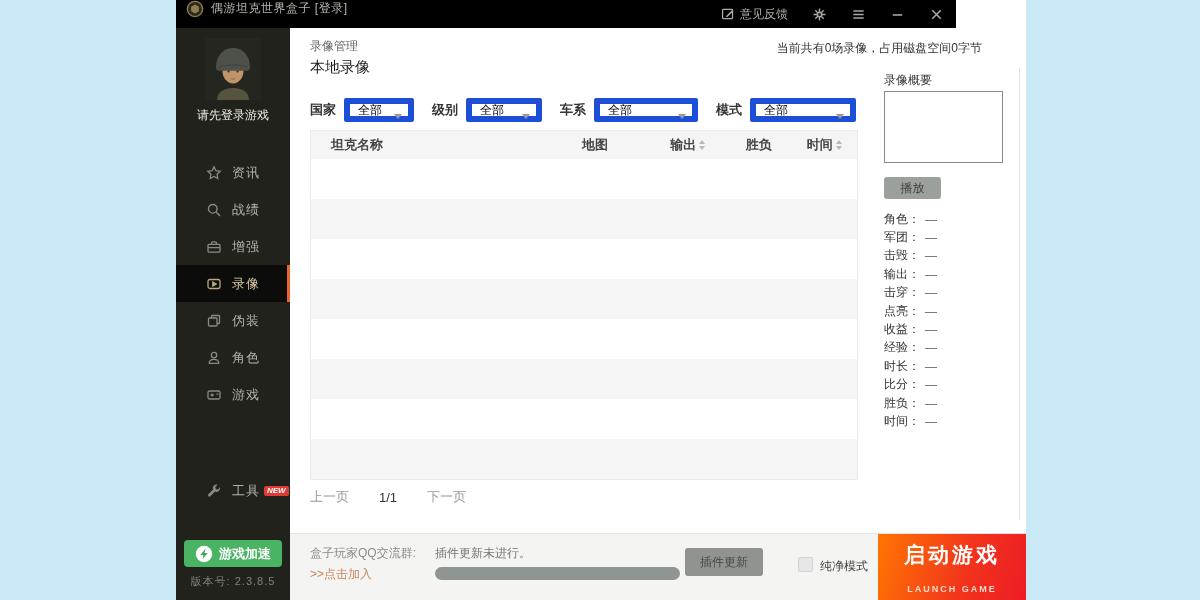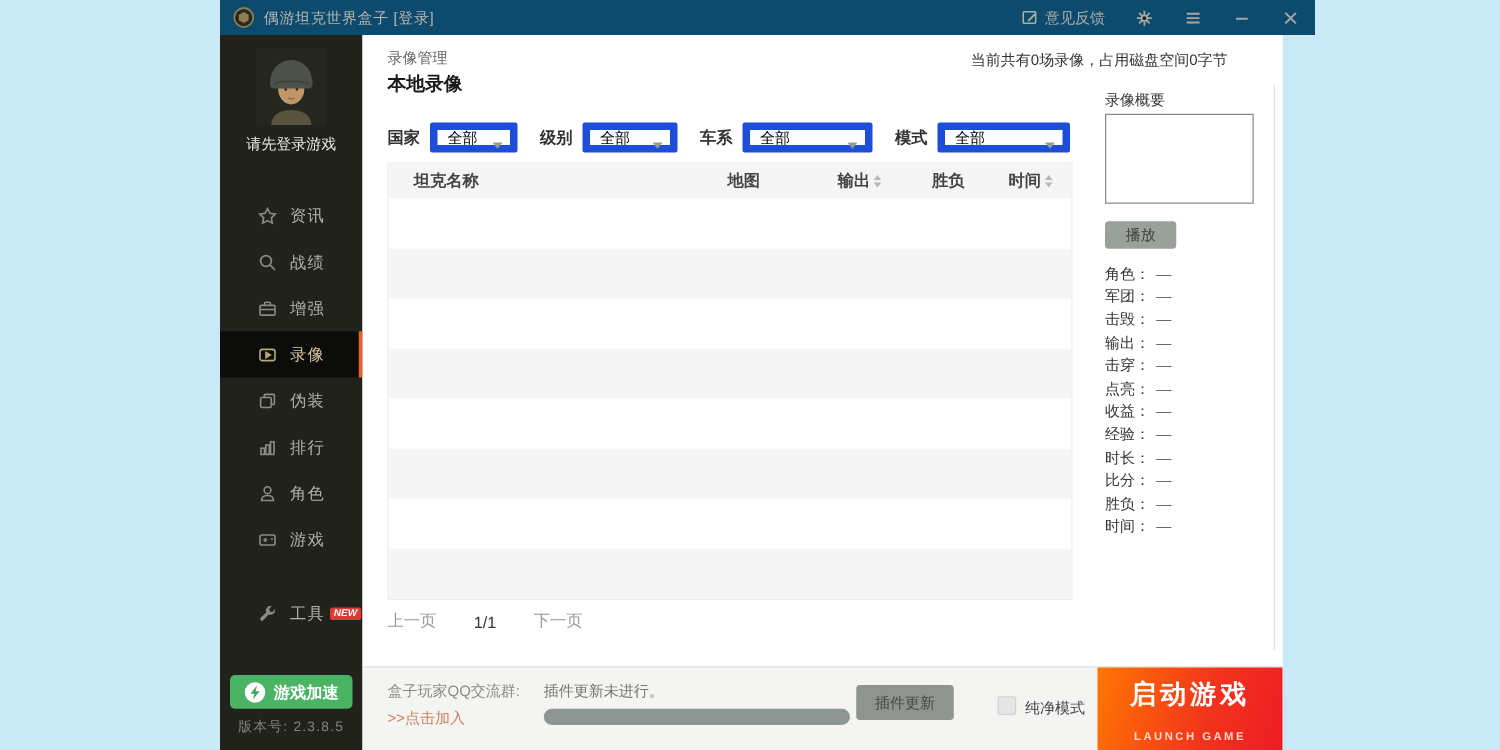--- a/index.html
+++ b/index.html
@@ -2,22 +2,22 @@
 <html><head>
 <meta charset="utf-8">
 <style>
   * { margin:0; padding:0; box-sizing:border-box; }
   html,body { width:1200px; height:600px; overflow:hidden;
     font-family:"Liberation Sans","DejaVu Sans",sans-serif; }
   .canvas { position:relative; width:1200px; height:600px; background:#c9e9f7; }
   .window { position:absolute; left:176px; top:0; width:850px; height:600px; background:#fff; }
 
   
-  .titlebar { position:absolute; left:0; top:0; width:876px; height:28px; background:#0c4a6e;
-    display:flex; align-items:center; padding:0 12px 0 10px; color:#b3b1a8; }
+  .titlebar { position:absolute; left:0; top:0; width:780px; height:28px; background:#000000;
+    display:flex; padding:0 12px 0 10px; color:#b3b1a8; }
   .titlebar .logo { width:18px; height:18px; display:inline-flex; margin-right:7px; }
   .titlebar .app-title { font-size:12px; color:#b8b6ae; letter-spacing:.5px; }
   .tb-right { margin-left:auto; display:flex; align-items:center; gap:24px; }
   .tb-feedback { display:flex; align-items:center; gap:5px; font-size:12px; color:#b0aea6; cursor:pointer; }
   .tb-btn { display:inline-flex; align-items:center; color:#a9a7a0; cursor:pointer; }
 
   
   .sidebar { position:absolute; left:0; top:28px; width:114px; height:572px; background:#22221c; }
   .avatar { position:absolute; left:29px; top:10px; width:56px; height:62px; overflow:hidden; cursor:pointer; }
   .login-hint { position:absolute; left:0; top:79px; width:114px; text-align:center;
@@ -38,21 +38,21 @@
     font-weight:bold; padding:1px 3px; border-radius:2px; line-height:1; }
   .boost-btn { position:absolute; left:8px; top:512px; width:98px; height:27px; background:#4ab364;
     border-radius:4px; display:flex; align-items:center; justify-content:center; gap:6px;
     color:#fff; font-size:13px; font-weight:bold; cursor:pointer; }
   .version { position:absolute; left:0; top:546px; width:114px; text-align:center;
     font-size:11px; color:#82827a; letter-spacing:1px; }
 
   
   .main { position:absolute; left:114px; top:28px; width:736px; height:505px; background:#fff; }
   .breadcrumb { position:absolute; left:20px; top:10px; font-size:12px; color:#666; }
-  .page-title { position:absolute; left:20px; top:30px; font-size:15px; font-weight:bold; color:#1a1a1a; }
+  .page-title { position:absolute; left:20px; top:30px; font-size:15px; font-weight:normal; color:#1a1a1a; }
   .storage-info { position:absolute; right:44px; top:12px; font-size:12px; color:#333; }
   .panel-divider { position:absolute; right:6px; top:40px; height:452px; width:1px; background:#e3e3e3; }
 
   .filters { position:absolute; left:20px; top:70px; display:flex; align-items:center; }
   .filter-group { display:flex; align-items:center; margin-right:18px; }
   .filter-label { font-size:13px; font-weight:600; color:#333; margin-right:8px; }
   .select { position:relative; height:24px; border:6px solid #1d4ed8; border-radius:2px; background:#fff;
     display:flex; align-items:center; padding:0 18px 0 8px; font-size:12px; color:#000000; cursor:pointer; }
   .select .caret { position:absolute; right:6px; top:10px; width:0; height:0;
     border-left:4px solid transparent; border-right:4px solid transparent; border-top:5px solid #999; }
@@ -215,30 +215,20 @@
             <svg viewBox="0 0 16 16" width="16" height="16" fill="none" stroke="currentColor" stroke-width="1.3">
                 <rect x="2.5" y="5" width="8.5" height="8" rx="1"></rect>
                 <path d="M5.5 5V3.2a.7.7 0 01.7-.7h6.6a.7.7 0 01.7.7v6.6a.7.7 0 01-.7.7H11"></path>
               </svg>
           </span>
           <span class="nv-label">伪装</span>
         </div>
         <div class="nav-item">
           <span class="nv-icon">
             <svg viewBox="0 0 16 16" width="16" height="16" fill="none" stroke="currentColor" stroke-width="1.3">
-                <rect x="2.8" y="8.6" width="2.8" height="4.9"></rect>
-                <rect x="6.6" y="6" width="2.8" height="7.5"></rect>
-                <rect x="10.4" y="3.4" width="2.8" height="10.1"></rect>
-              </svg>
-          </span>
-          <span class="nv-label">排行</span>
-        </div>
-        <div class="nav-item">
-          <span class="nv-icon">
-            <svg viewBox="0 0 16 16" width="16" height="16" fill="none" stroke="currentColor" stroke-width="1.3">
                 <circle cx="8" cy="5.1" r="2.7"></circle>
                 <path d="M3.2 13.4c0-2.6 2.1-4.1 4.8-4.1s4.8 1.5 4.8 4.1z"></path>
               </svg>
           </span>
           <span class="nv-label">角色</span>
         </div>
         <div class="nav-item">
           <span class="nv-icon">
             <svg viewBox="0 0 16 16" width="16" height="16" fill="none" stroke="currentColor" stroke-width="1.3">
                 <rect x="2" y="4" width="12" height="8" rx="1.5"></rect>

